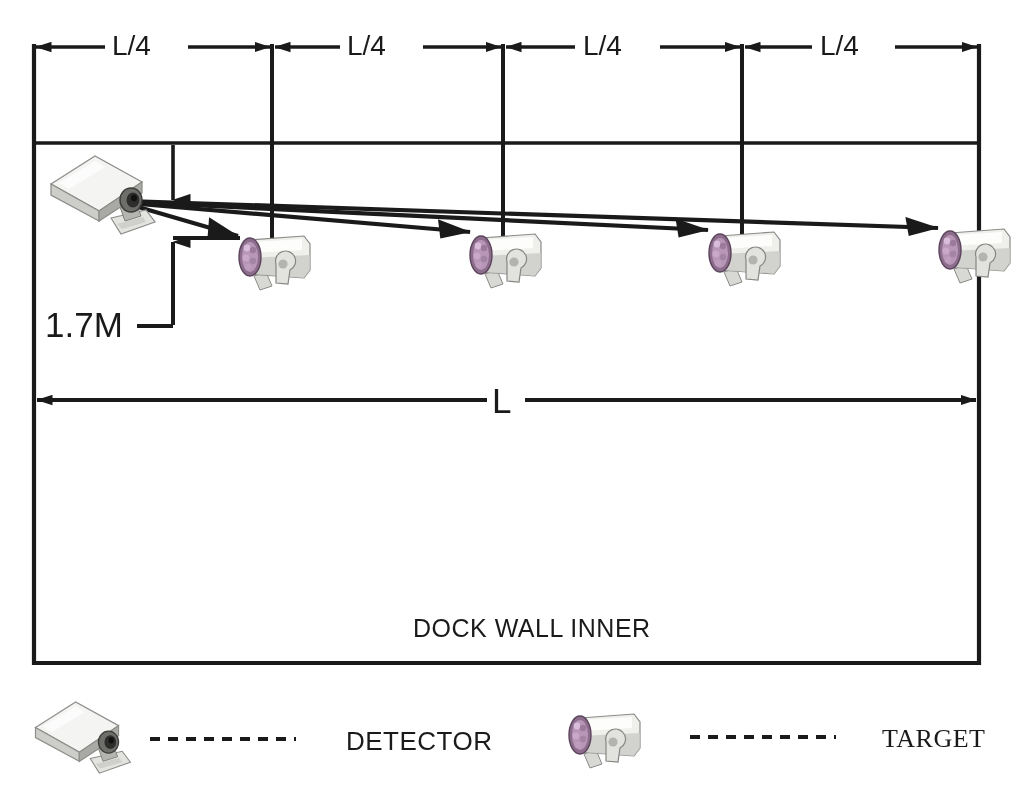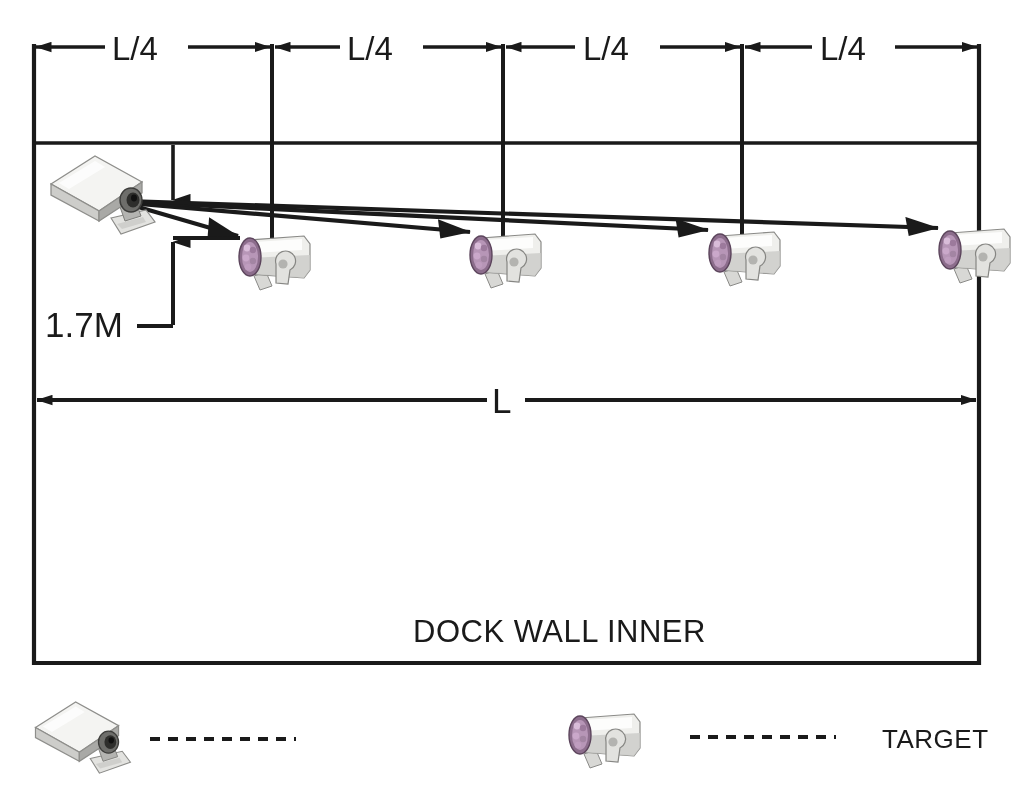--- a/index.html
+++ b/index.html
@@ -1,23 +1,23 @@
 <!DOCTYPE html>
 <html><head>
 <meta charset="utf-8">
 <style>
   html,body{margin:0;padding:0;background:#ffffff;}
   body{width:1031px;height:811px;overflow:hidden;
        font-family:"Liberation Sans","DejaVu Sans",sans-serif;color:#1a1a1a;}
   #stage{position:relative;width:1031px;height:811px;}
   svg.layer{position:absolute;left:0;top:0;width:1031px;height:811px;}
   .txt{position:absolute;white-space:nowrap;color:#1a1a1a;}
-  .dim-label{font-size:33px;letter-spacing:0px;}
+  .dim-label{font-size:28px;letter-spacing:0px;}
   .big-label{font-size:35px;}
-  .wall-label{font-size:31px;letter-spacing:.5px;}
+  .wall-label{font-size:25px;letter-spacing:.5px;}
   .legend-label{font-size:26px;letter-spacing:.5px;}
   .dev{position:absolute;}
 </style>
 </head>
 <body>
 
 <div id="stage">
 
   <svg class="layer" viewBox="0 0 1031 811">
     <defs>
@@ -200,34 +200,35 @@
       <ellipse cx="88" cy="52" rx="6.5" ry="7.5" fill="#2e2e2c"></ellipse>
       <ellipse cx="89" cy="50" rx="3" ry="3.4" fill="#111"></ellipse>
     </g>
   </svg>
 
   <svg class="layer" viewBox="0 0 1031 811">
     <line x1="150" y1="739" x2="296" y2="739" stroke="#1a1a1a" stroke-width="4" stroke-dasharray="10 8"></line>
     <line x1="690" y1="737" x2="836" y2="737" stroke="#1a1a1a" stroke-width="4" stroke-dasharray="10 8"></line>
   </svg>
 
+  <div class="txt legend-label" style="left:346px;top:726px;">DETECTOR</div>
 
   <svg class="dev" style="left:562px;top:708px;width:95px;height:68px" viewBox="0 0 95 68">
     <g>
       <path d="M22,46 L34,42 L40,56 L28,60 Z" fill="#d8d8d5" stroke="#8a8a87" stroke-width="1"></path>
       <path d="M18,10 L72,6 L78,14 L78,40 L72,48 L18,44 Z" fill="#efefec" stroke="#8a8a87" stroke-width="1.2"></path>
       <path d="M20,12 L70,9 L70,20 L20,23 Z" fill="#ffffff" opacity=".85"></path>
       <path d="M18,28 L78,25 L78,40 L72,48 L18,44 Z" fill="#cbcbc8" opacity=".8"></path>
       <ellipse cx="18" cy="27" rx="11" ry="19" fill="#8c6d8c" stroke="#5c455c" stroke-width="1.4"></ellipse>
       <ellipse cx="18" cy="27" rx="8" ry="15" fill="#b796b7"></ellipse>
       <circle cx="15" cy="18" r="3.4" fill="#d9bcd9"></circle>
         <circle cx="21" cy="20" r="3.2" fill="#9c7a9c"></circle>
       <circle cx="14" cy="28" r="3.4" fill="#caa8ca"></circle>
         <circle cx="21" cy="31" r="3.2" fill="#a385a3"></circle>
       <circle cx="16" cy="37" r="3.2" fill="#bf9dbf"></circle>
       <path d="M44,34 a10,10 0 1 1 14,6 l-2,14 l-12,-1 Z" fill="#e2e2df" stroke="#868683" stroke-width="1.2"></path>
       <circle cx="51" cy="34" r="4.6" fill="#b3b3b0"></circle>
     </g>
   </svg>
 
-  <div class="txt legend-label" style="left:882px;top:724px;">TARGET</div>
+  <div class="txt legend-label" style="left:882px;top:724px;font-family:Liberation Serif, serif;">TARGET</div>
 
 </div>
 
 </body></html>

